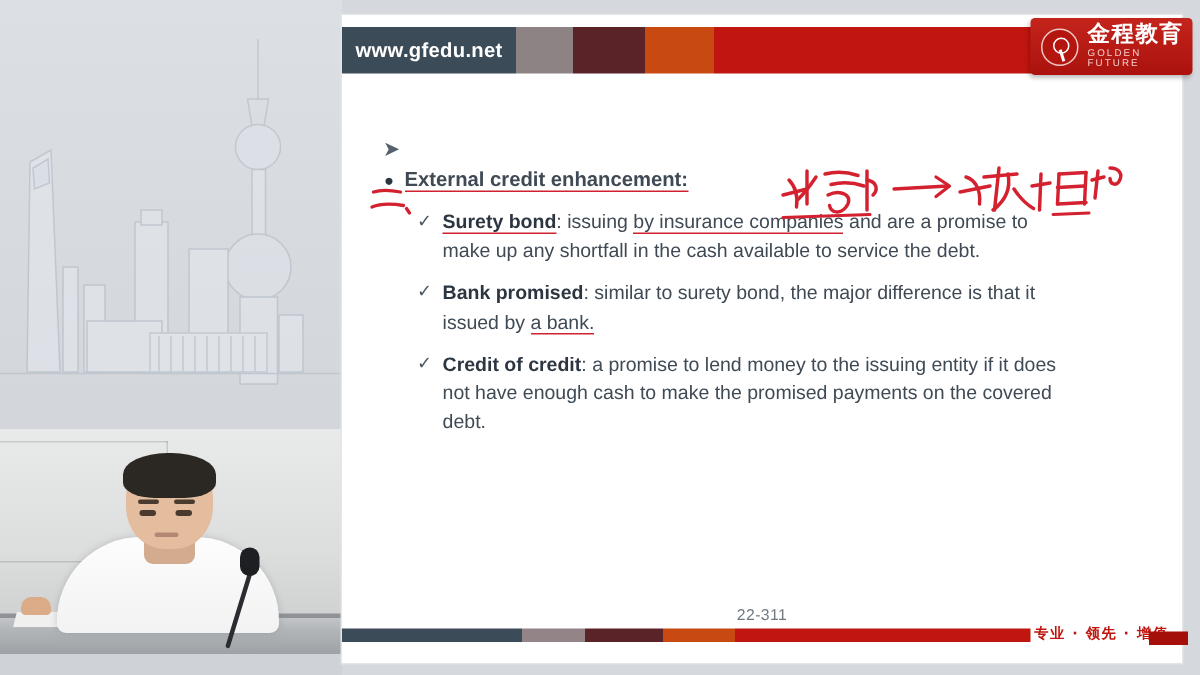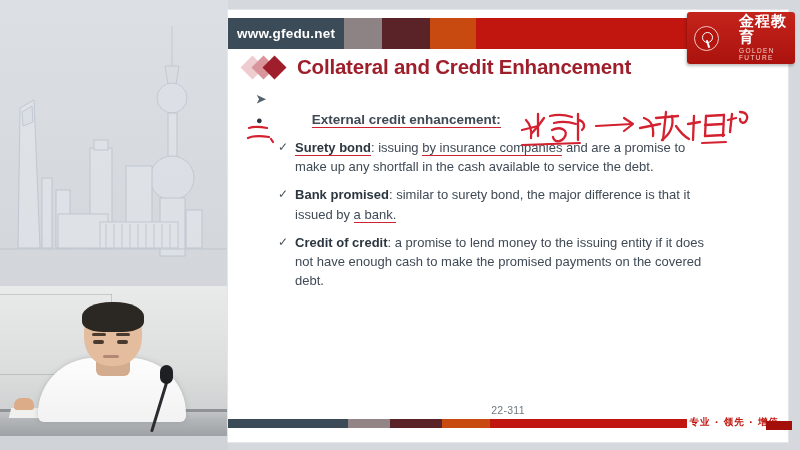--- a/index.html
+++ b/index.html
@@ -118,23 +118,23 @@
   #hb-url{
     background:#3c4b58; color:#fff; font-size:13.5px; font-weight:bold;
     display:flex; align-items:center; padding:0 9px; letter-spacing:.2px;
   }
   #hb-gray{ width:38px; background:#8d8385; }
   #hb-maroon{ width:48px; background:#5a2328; }
   #hb-orange{ width:46px; background:#c94a11; }
   #hb-red{ flex:1; background:#c0160f; }
 
   #edu-badge{
-    position:absolute; right:-7px; top:2px; width:108px; height:52px;
+    position:absolute; right:-7px; top:2px; width:108px; height:38px;
     background:linear-gradient(180deg,#c4241c 0%,#ab120d 100%);
-    border-radius:3px; display:flex; align-items:center; gap:20px;
+    border-radius:3px; display:flex; align-items:center; gap:6px;
     padding-left:7px; box-shadow:-1px 2px 3px rgba(0,0,0,.25);
   }
   #edu-seal{
     width:25px;height:25px;border-radius:50%;
     border:1.6px solid #f0c9c4; position:relative; flex:0 0 auto;
     background:#b5150f;
   }
   #edu-seal:before{
     content:""; position:absolute; left:7px; top:5px; width:9px;height:9px;
     border:1.8px solid #fff; border-radius:50%;
@@ -171,21 +171,21 @@
     padding-left:8px;
   }
   .arrow-bullet{ color:#55626d; font-size:12px; font-weight:bold; }
 
   .lvl1b{
     display:flex; gap:7px; align-items:baseline;
     font-size:13.5px; font-weight:bold; color:#3f4a55;
     padding-left:8px; position:relative; margin-bottom:10px;
   }
   .dot-bullet{ font-size:11px; color:#2c3640; }
-  .ext-label{ border-bottom:0;margin-left:42px; }
+  .ext-label{ border-bottom:0; }
 
   .lvl2{
     display:flex; gap:7px; align-items:flex-start;
     font-size:13px; color:#3f4a55; line-height:1.48;
     margin:0 0 9px 30px; max-width:430px;
   }
   .check{ color:#4b5761; font-size:12px; flex:0 0 auto; padding-top:1px; }
   .lvl2 b{ color:#2c3640; }
   .u-red{
     border-bottom:1.4px solid #cf2230; padding-bottom:0px;
@@ -303,28 +303,20 @@
   </div>
 
   <div id="edu-badge">
     <div id="edu-seal"></div>
     <div id="edu-txt">
       <div id="edu-cn">金程教育</div>
       <div id="edu-en">GOLDEN FUTURE</div>
     </div>
   </div>
 
-  <div id="title-row">
-    <div id="title-diamonds">
-      <div class="dia" id="dia1"></div>
-      <div class="dia" id="dia2"></div>
-      <div class="dia" id="dia3"></div>
-    </div>
-    <div id="slide-title">Collateral and Credit Enhancement</div>
-  </div>
 
   <div id="slide-body">
 
     <div class="lvl1">
       <span class="arrow-bullet">➤</span>
     </div>
 
     <div class="lvl1b">
       <span class="dot-bullet">●</span>
       <span class="ext-label u-red">External credit enhancement:</span>

